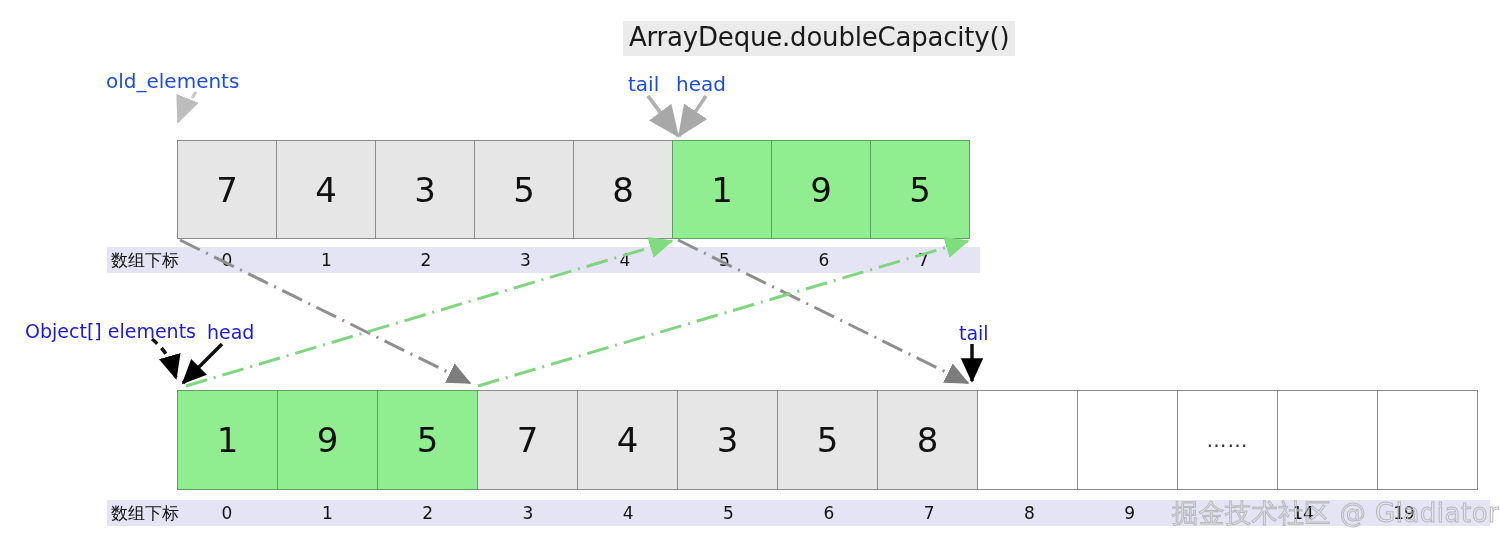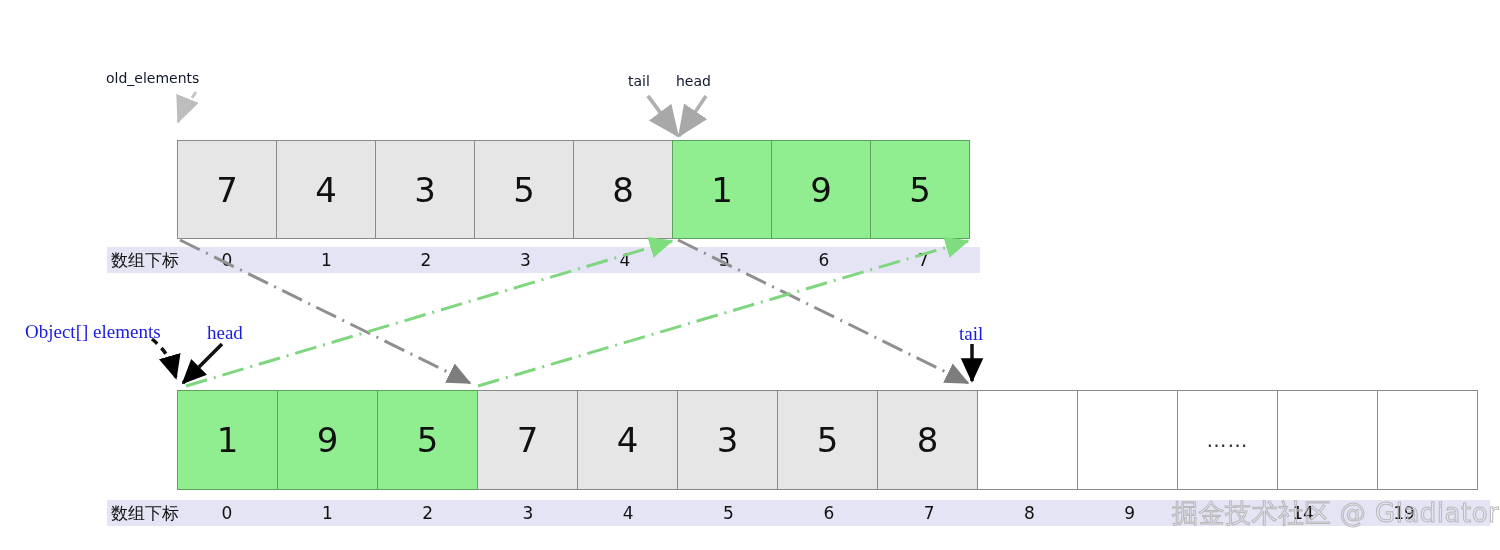--- a/index.html
+++ b/index.html
@@ -42,27 +42,26 @@
     letter-spacing: -0.2px;
   }
 
   
   .lbl {
     position: absolute;
     white-space: nowrap;
     line-height: 1;
   }
   .lbl-gray {
-    color: #0f172a;
-    font-size: 14px;
+    color: #1d4ed8;
+    font-size: 20px;
   }
   .lbl-blue {
     color: #1a1ae0;
     font-size: 19px;
-    font-family: Liberation Serif, serif;
   }
 
   
   .array {
     position: absolute;
     display: flex;
   }
   .cell {
     box-sizing: border-box;
     border: 1px solid #8a8a8a;
@@ -113,20 +112,21 @@
     white-space: nowrap;
     letter-spacing: 0.5px;
     line-height: 1;
   }
 </style>
 </head>
 <body>
 
 <div id="stage">
 
+  <div class="title-box">ArrayDeque.doubleCapacity()</div>
 
   <div class="array" id="top-array" style="left:177px; top:140px;">
       <div class="cell gray" style="width: 100px; height: 99px;">7</div>
       <div class="cell gray" style="width: 100px; height: 99px;">4</div>
       <div class="cell gray" style="width: 100px; height: 99px;">3</div>
       <div class="cell gray" style="width: 100px; height: 99px;">5</div>
       <div class="cell gray" style="width: 100px; height: 99px;">8</div>
       <div class="cell green" style="width: 100px; height: 99px;">1</div>
       <div class="cell green" style="width: 100px; height: 99px;">9</div>
       <div class="cell green" style="width: 100px; height: 99px;">5</div>

